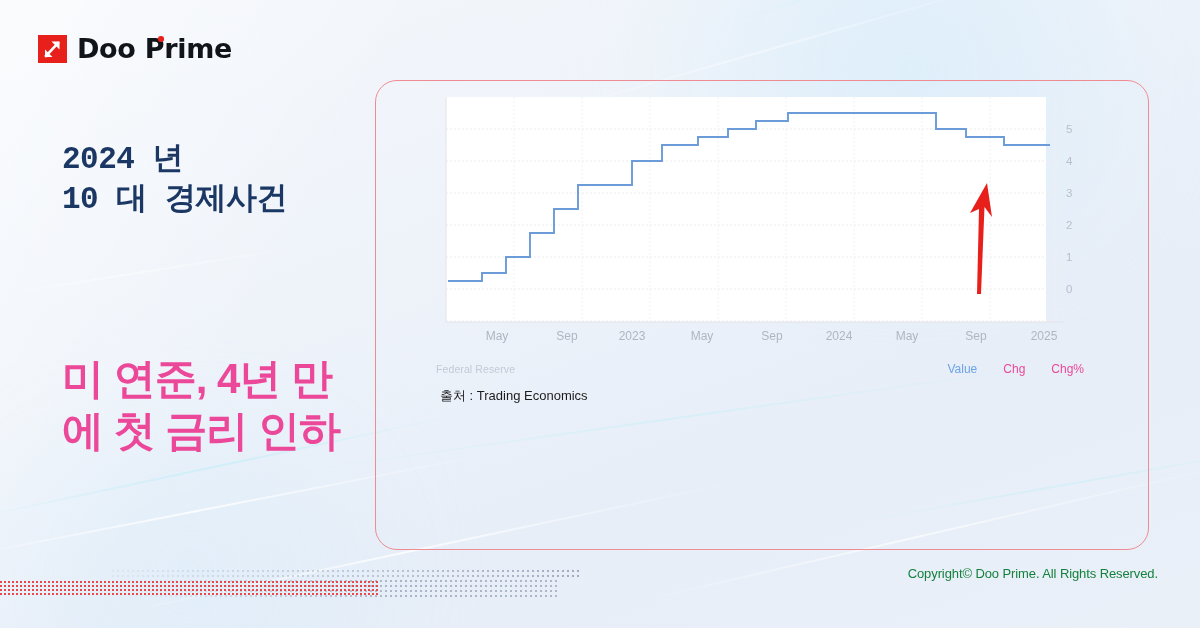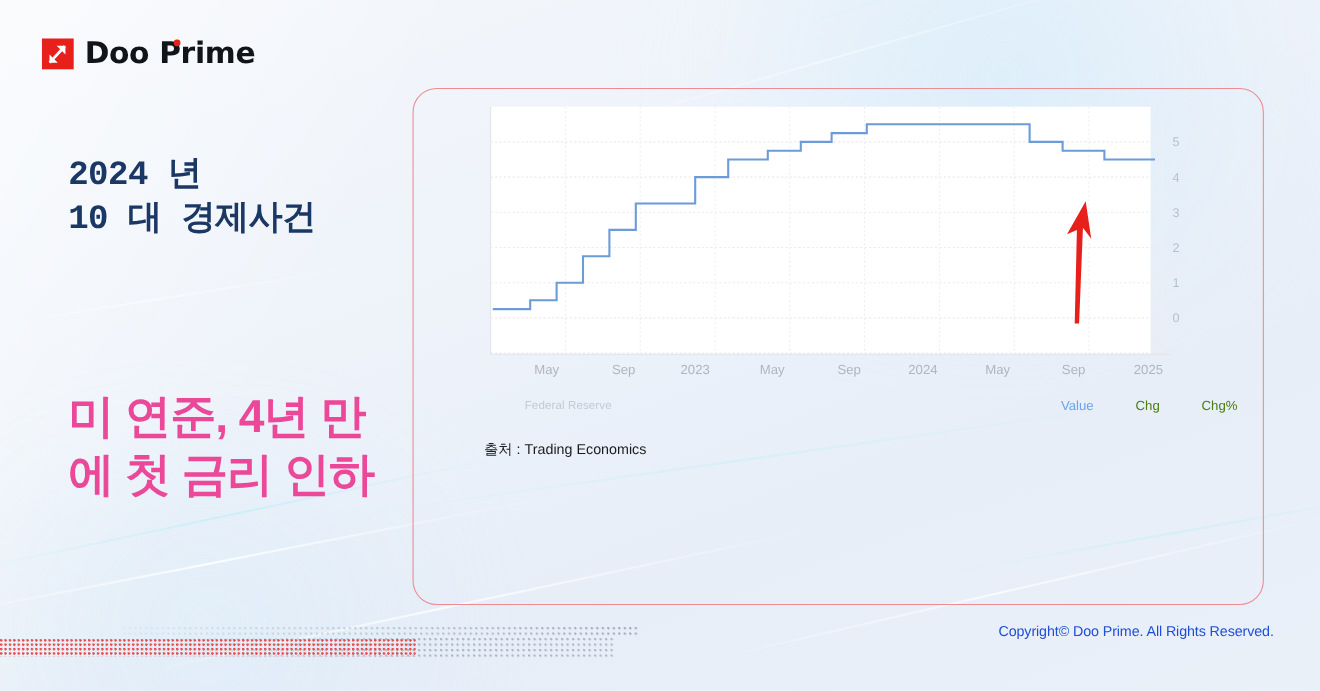--- a/index.html
+++ b/index.html
@@ -76,42 +76,41 @@
   .card {
     position:absolute; left:375px; top:80px; width:774px; height:470px;
     border:1.6px solid #ef8c93; border-radius:22px; background:transparent;
   }
 
   
   .chart { position:absolute; left:60px; top:8px; width:648px; height:300px; }
   .chart svg { display:block; }
   .chart-meta {
     position:absolute; left:60px; top:281px; width:648px;
-    display:flex; justify-content:space-between; align-items:center;margin-left:41px;
+    display:flex; justify-content:space-between; align-items:center;
   }
   .src-left { font-size:10.5px; color:#c3cad6; letter-spacing:0.1px; }
-  .cols { display:flex; gap:38px; font-size:12px; }
+  .cols { display:flex; gap:26px; font-size:12px; }
   .col-value { color:#6ba4e8; }
-  .col-chg { color:#4d7c0f;text-align:center; }
+  .col-chg { color:#ec4899;text-align:center; }
   .source-note {
     position:absolute; left:64px; top:306px; font-size:13px; color:#1c1c1c;
     font-family:"Liberation Sans", sans-serif;
-    margin-top:13px;
   }
 
   
   .body-copy {
     position:absolute; left:18px; top:348px; width:740px;
     font-size:22.5px; line-height:1.52; color:#111; letter-spacing:-0.4px;
   }
   .body-copy .hl { color:#ed1c24; }
 
   
   .copyright {
-    position:absolute; right:42px; top:566px; font-size:13px; color:#1d4ed8;
+    position:absolute; right:42px; top:566px; font-size:13px; color:#15803d;
     letter-spacing:-0.1px;
   }
 </style>
 </head>
 <body>
 
 <div class="streaks">
   <div class="glow" style="left:560px; top:-140px; width:700px; height:420px;"></div>
   <div class="glow" style="left:-120px; top:400px; width:620px; height:340px; opacity:.55;"></div>
   <div class="streak" style="left:-60px;  top:560px; width:560px; transform:rotate(-11deg);"></div>

